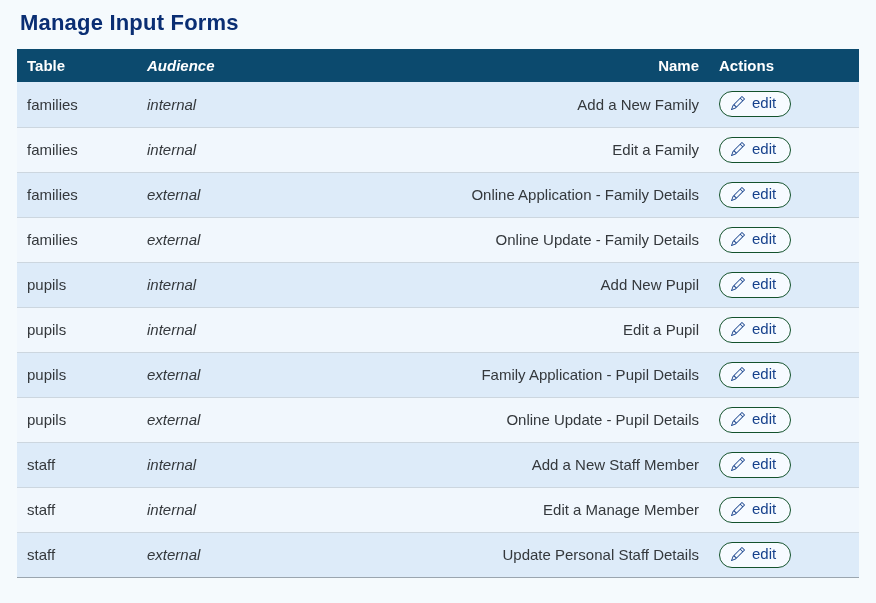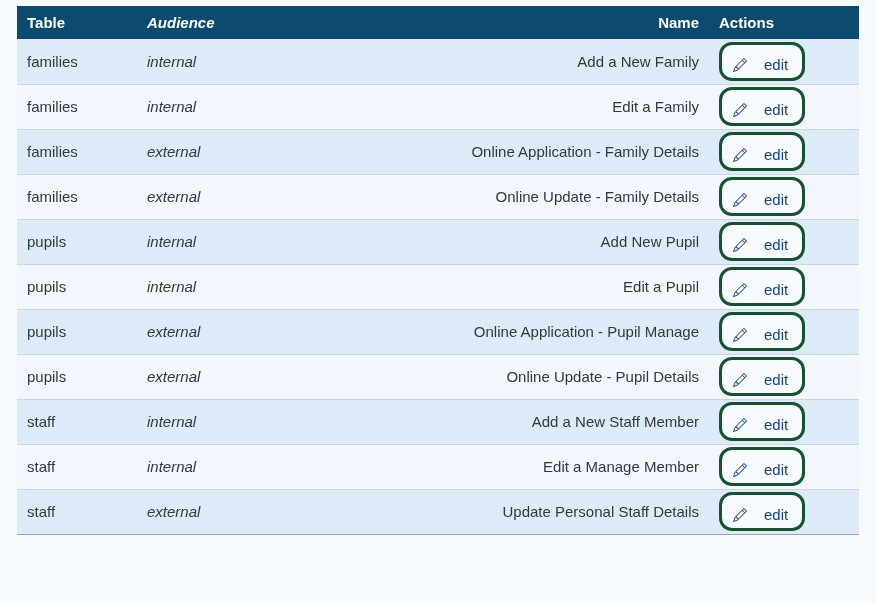--- a/index.html
+++ b/index.html
@@ -47,41 +47,42 @@
   tbody tr:first-child { border-top: none; }
   tbody tr:nth-child(odd)  { background: #ddebf9; }
   tbody tr:nth-child(even) { background: #f1f7fd; }
   .col-table    { width: 120px; }
   .col-audience { width: 140px; font-style: italic; }
   .col-name     { width: 432px; text-align: right; }
   .col-actions  { width: 150px; }
   .edit-button {
     display: inline-flex;
     align-items: center;
-    gap: 17px;
+    gap: 7px;
     background: #f7fbff;
-    border: 3px solid #14532d;
+    border: 1px solid #14532d;
     border-radius: 13px;
-    padding: 11px 14px 4px 11px;
+    padding: 2px 14px 4px 11px;
     color: #16418c;
     font-size: 15px;
     font-family: "Liberation Sans", sans-serif;
     cursor: pointer;
     line-height: 18px;
   }
   .pencil-icon {
     display: inline-flex;
     align-items: center;
   }
   .pencil-icon svg { display: block; }
 </style>
 </head>
 <body>
 
 <div class="container">
+  <h1 class="page-title">Manage Input Forms</h1>
 
   <table class="forms-table">
     <thead>
       <tr>
         <th class="col-table">Table</th>
         <th class="col-audience">Audience</th>
         <th class="col-name">Name</th>
         <th class="col-actions">Actions</th>
       </tr>
     </thead>
@@ -178,21 +179,21 @@
           </svg>
         </span>
         <span>edit</span>
       </button>
     </td>
   </tr>
 
   <tr>
     <td class="col-table">pupils</td>
     <td class="col-audience">external</td>
-    <td class="col-name">Online Application - Pupil Manage</td>
+    <td class="col-name">Family Application - Pupil Details</td>
     <td class="col-actions">
       <button class="edit-button">
         <span class="pencil-icon">
           <svg width="14" height="14" viewBox="0 0 16 16" fill="#16418c" xmlns="http://www.w3.org/2000/svg">
             <path d="M12.146.146a.5.5 0 0 1 .708 0l3 3a.5.5 0 0 1 0 .708l-10 10a.5.5 0 0 1-.168.11l-5 2a.5.5 0 0 1-.65-.65l2-5a.5.5 0 0 1 .11-.168l10-10zM11.207 2.5 13.5 4.793 14.793 3.5 12.5 1.207 11.207 2.5zm1.586 3L10.5 3.207 4 9.707V10h.5a.5.5 0 0 1 .5.5v.5h.5a.5.5 0 0 1 .5.5v.5h.293l6.5-6.5zm-9.761 5.175-.106.106-1.528 3.821 3.821-1.528.106-.106A.5.5 0 0 1 5 12.5V12h-.5a.5.5 0 0 1-.5-.5V11h-.5a.5.5 0 0 1-.468-.325z"></path>
           </svg>
         </span>
         <span>edit</span>
       </button>
     </td>

